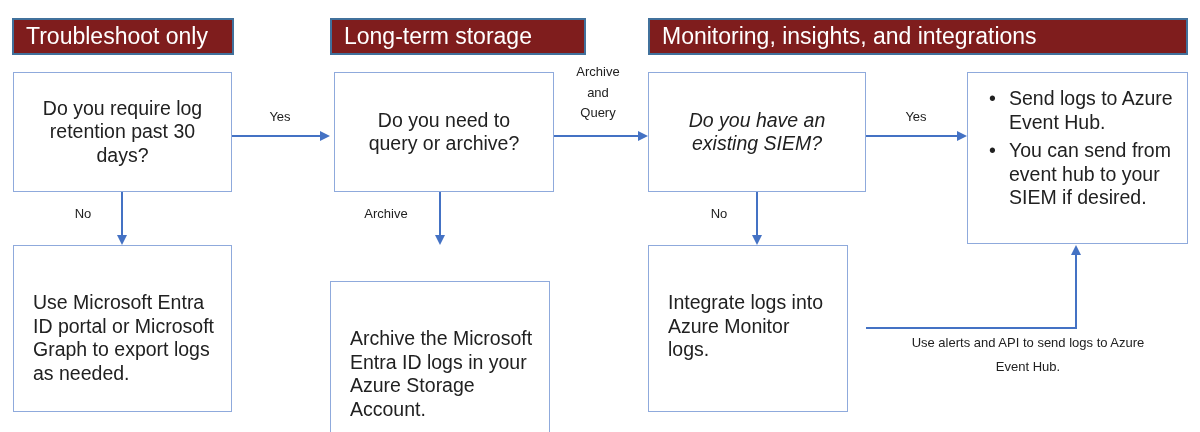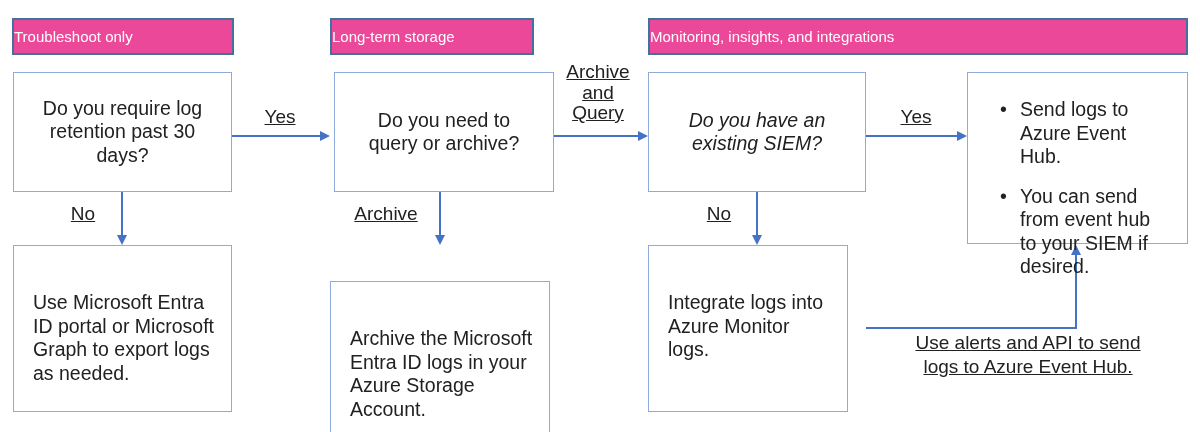--- a/index.html
+++ b/index.html
@@ -2,34 +2,34 @@
 <html><head>
 <meta charset="utf-8">
 <style>
   html,body{margin:0;padding:0;background:#ffffff;}
   .canvas{
     position:relative;width:1200px;height:432px;background:#ffffff;
     font-family:"Liberation Sans", sans-serif;color:#212121;overflow:hidden;
   }
   .edges{position:absolute;left:0;top:0;width:1200px;height:432px;}
   .hdr{
-    position:absolute;height:37px;background:#ec4899;border:2px solid #41719C;
-    color:#ffffff;font-size:15px;line-height:33px;padding-left:0;
+    position:absolute;height:37px;background:#7f1d1d;border:2px solid #41719C;
+    color:#ffffff;font-size:23px;line-height:33px;padding-left:12px;
     box-sizing:border-box;white-space:nowrap;overflow:hidden;
   }
   .box{
     position:absolute;background:#ffffff;border:1.5px solid #8FAADC;
     box-sizing:border-box;font-size:19.5px;line-height:23.5px;
   }
   .q{display:flex;align-items:center;justify-content:center;text-align:center;padding:0 20px;}
   .out{padding:45px 12px 0 19px;text-align:left;}
   .bullets{margin:0;padding:9px 6px 0 12px;list-style:none;}
-  .bullets li{position:relative;padding-left:24px;margin:16px;}
+  .bullets li{position:relative;padding-left:24px;margin:5px;}
   .bullets li::before{content:"\2022";position:absolute;left:4px;top:0;}
-  .lbl{position:absolute;font-size:19px;line-height:21.5px;text-decoration:underline;}
+  .lbl{position:absolute;font-size:13px;line-height:21.5px;}
   .tc{text-align:center;}
   .tr{text-align:center;}
 </style>
 </head>
 <body>
 
 <div class="canvas">
 
   <svg class="edges" viewBox="0 0 1200 432">
     <defs>
@@ -42,21 +42,21 @@
       <line x1="550" y1="136" x2="638" y2="136" marker-end="url(#ah)"></line>
       <line x1="866" y1="136" x2="957" y2="136" marker-end="url(#ah)"></line>
       <line x1="122" y1="192" x2="122" y2="235" marker-end="url(#ah)"></line>
       <line x1="440" y1="192" x2="440" y2="235" marker-end="url(#ah)"></line>
       <line x1="757" y1="192" x2="757" y2="235" marker-end="url(#ah)"></line>
       <polyline points="866,328 1076,328 1076,255" marker-end="url(#ah)"></polyline>
     </g>
   </svg>
 
   <div class="hdr" style="left:12px;top:18px;width:222px;">Troubleshoot only</div>
-  <div class="hdr" style="left:330px;top:18px;width:204px;">Long-term storage</div>
+  <div class="hdr" style="left:330px;top:18px;width:256px;">Long-term storage</div>
   <div class="hdr" style="left:648px;top:18px;width:540px;">Monitoring, insights, and integrations</div>
 
   <div class="box q" style="left:13px;top:72px;width:219px;height:120px;">
     <span>Do you require log retention past 30 days?</span>
   </div>
   <div class="box q" style="left:334px;top:72px;width:220px;height:120px;">
     <span>Do you need to query or archive?</span>
   </div>
   <div class="box q" style="left:648px;top:72px;width:218px;height:120px;font-style:italic;">
     <span>Do you have an existing SIEM?</span>

